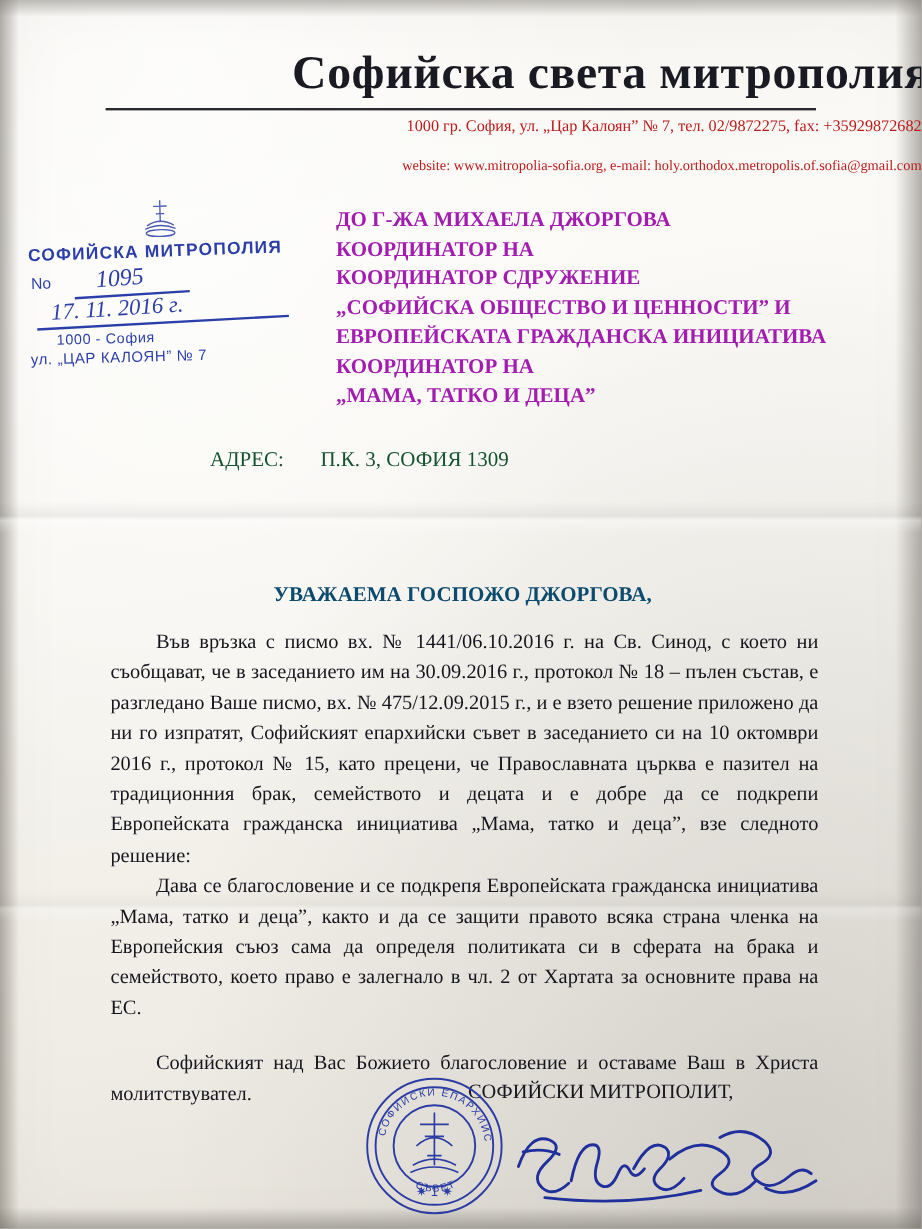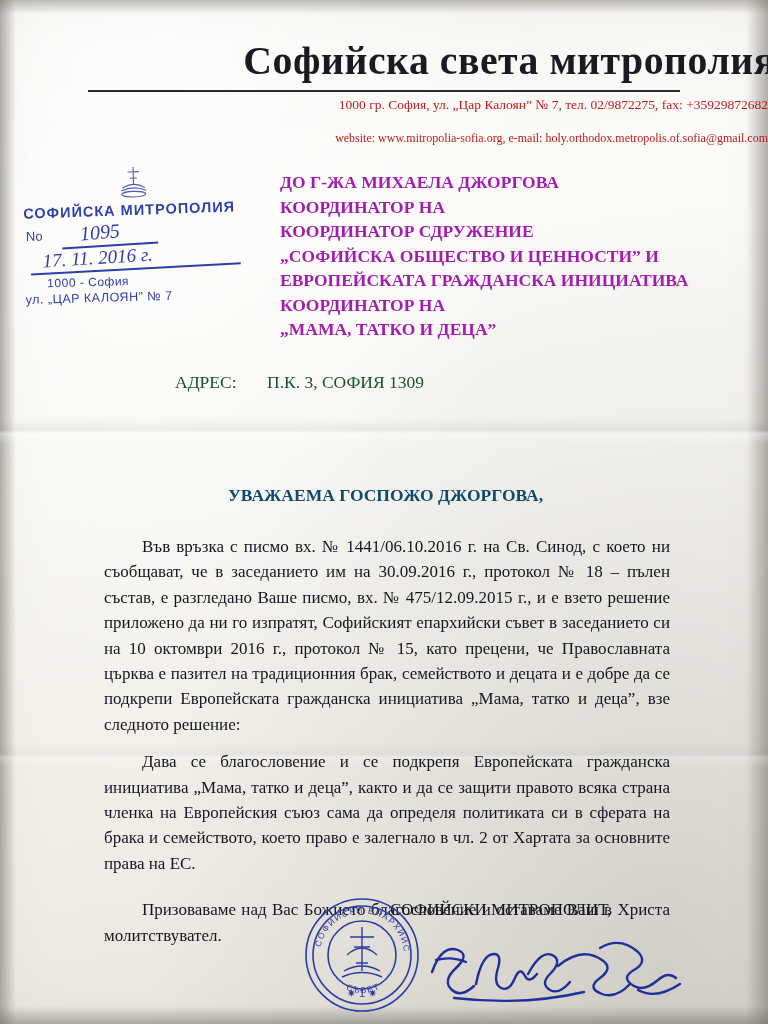--- a/index.html
+++ b/index.html
@@ -199,21 +199,21 @@
   .body {
     position: absolute;
     left: 92px;
     top: 522px;
     width: 590px;
     font-size: 17px;
     line-height: 25.4px;
     text-align: justify;
     color: #15151d;
   }
-  .body p { margin: 12px; }
+  .body p { margin: 0; }
   .body p.indent { text-indent: 38px; }
   .body p.gap { margin-top: 21px; }
 
   
   .sig-title {
     position: absolute;
     left: 390px;
     top: 900px;
     font-size: 17px;
     color: #15151d;
@@ -288,21 +288,21 @@
 
     <div class="address-row">
       <span class="lbl">АДРЕС:</span><span>П.К. 3, СОФИЯ 1309</span>
     </div>
 
     <div class="salutation">УВАЖАЕМА ГОСПОЖО ДЖОРГОВА,</div>
 
     <div class="body">
       <p class="indent">Във връзка с писмо вх. № 1441/06.10.2016 г. на Св. Синод, с което ни съобщават, че в заседанието им на 30.09.2016 г., протокол № 18 – пълен състав, е разгледано Ваше писмо, вх. № 475/12.09.2015 г., и е взето решение приложено да ни го изпратят, Софийският епархийски съвет в заседанието си на 10 октомври 2016 г., протокол № 15, като прецени, че Православната църква е пазител на традиционния брак, семейството и децата и е добре да се подкрепи Европейската гражданска инициатива „Мама, татко и деца”, взе следното решение:</p>
       <p class="indent">Дава се благословение и се подкрепя Европейската гражданска инициатива „Мама, татко и деца”, както и да се защити правото всяка страна членка на Европейския съюз сама да определя политиката си в сферата на брака и семейството, което право е залегнало в чл. 2 от Хартата за основните права на ЕС.</p>
-      <p class="indent gap">Призоваваме над Вас Божието благословение и оставаме Ваш в Христа молитствувател.</p>
+      <p class="indent gap">Софийският над Вас Божието благословение и оставаме Ваш в Христа молитствувател.</p>
     </div>
 
     <div class="sig-title">СОФИЙСКИ МИТРОПОЛИТ,</div>
 
     <svg class="seal" viewBox="0 0 124 124">
       <defs>
         <path id="sealTop" d="M 20,62 a 42,42 0 0 1 84,0"></path>
         <path id="sealBot" d="M 24,62 a 38,38 0 0 0 76,0"></path>
       </defs>
       <g fill="none" stroke="#2b3da4" stroke-width="1.6">

